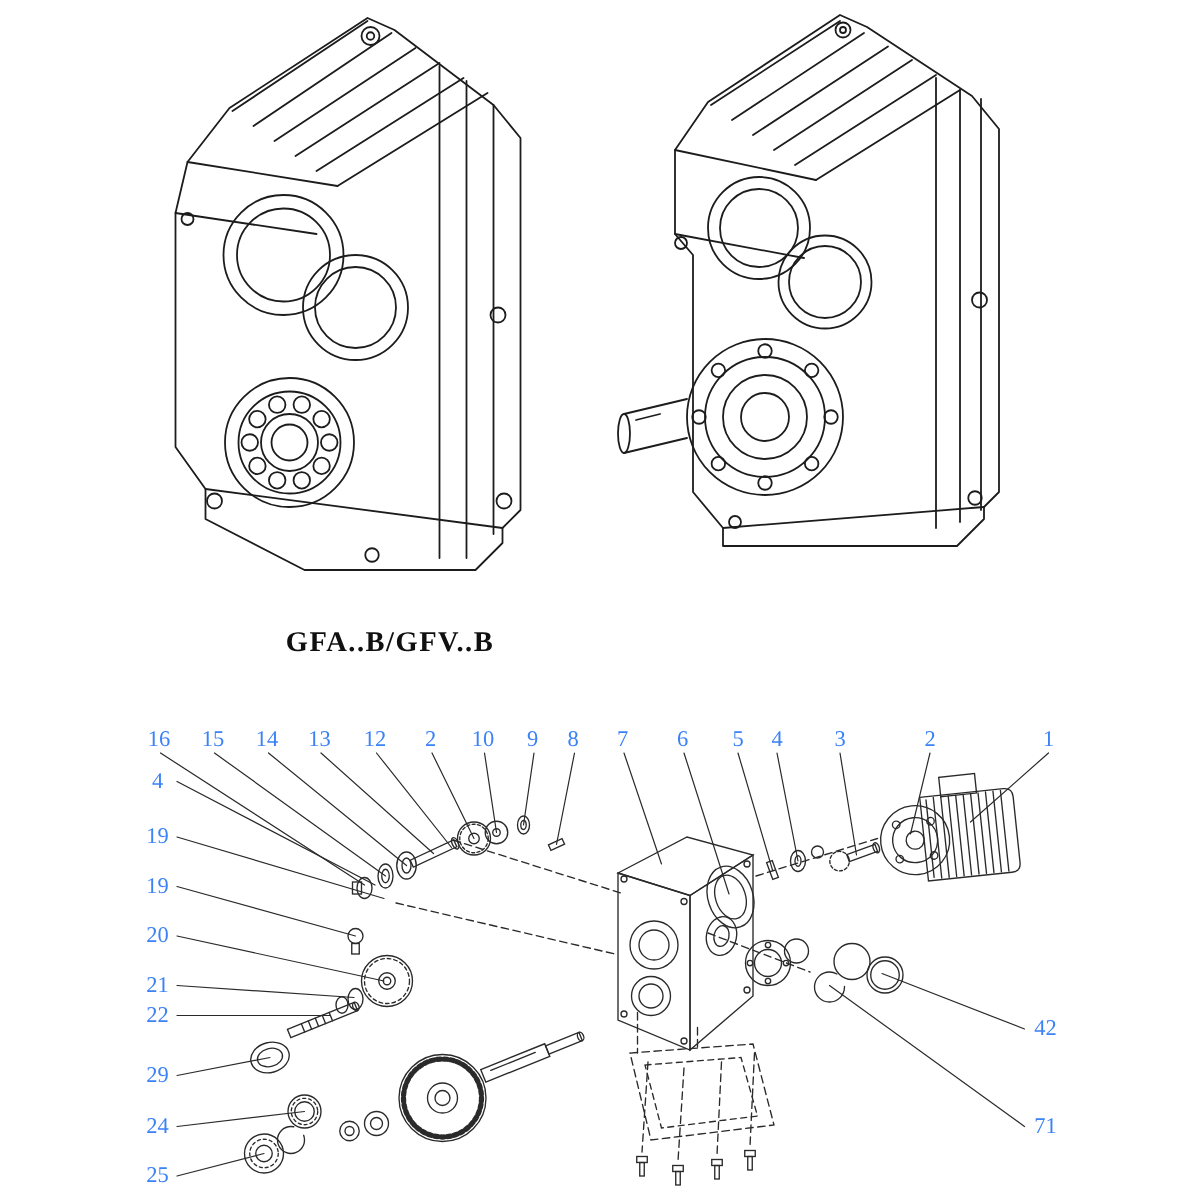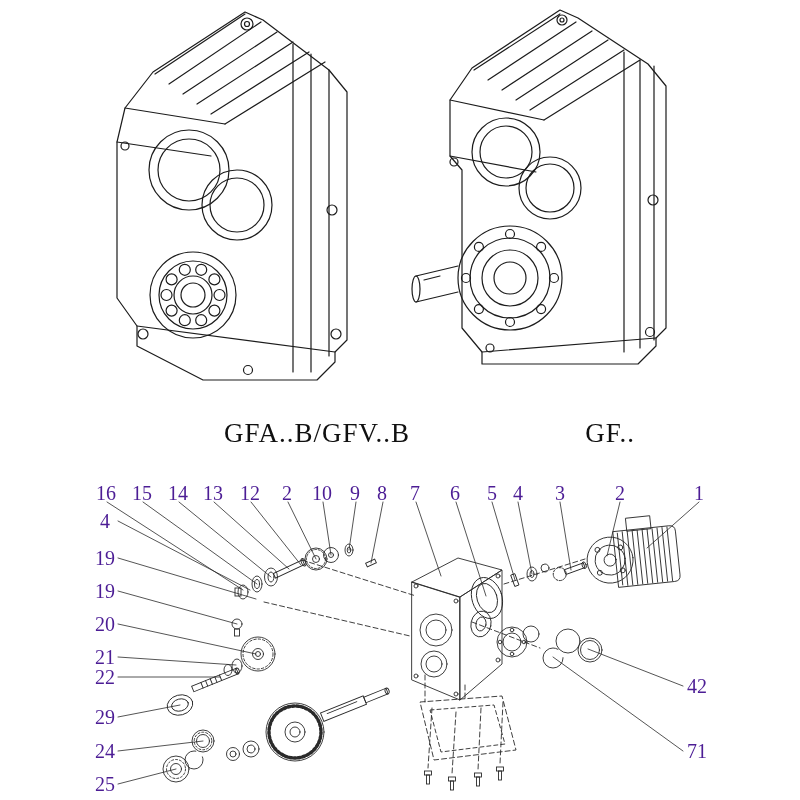--- a/index.html
+++ b/index.html
@@ -1,22 +1,22 @@
 <!DOCTYPE html>
 <html><head>
 <meta charset="utf-8">
 <style>
   *{box-sizing:border-box}
   body{margin:0;background:#ddd}
   .page{position:relative;width:800px;height:800px;background:#ffffff;overflow:hidden;
         font-family:"Liberation Serif",serif;color:#111}
   .drawing{position:absolute}
-  .model-label{position:absolute;font-weight:400;font-size:27px;letter-spacing:1px;
-               text-align:right;color:#101010}
-  .callout{position:absolute;width:26px;text-align:center;font-size:20px;line-height:18px;color:#4c1d95}
+  .model-label{position:absolute;font-weight:700;font-size:19px;letter-spacing:1px;
+               text-align:center;color:#101010}
+  .callout{position:absolute;width:26px;text-align:center;font-size:15px;line-height:18px;color:#3b82f6}
   svg{display:block}
 </style>
 </head>
 <body>
 
 <div class="page">
 
   <svg class="drawing" style="left:85px;top:0px" width="310" height="405" viewBox="0 0 310 405">
     <g stroke="#1c1c1c" fill="none" stroke-width="1.2" stroke-linejoin="round" stroke-linecap="round">
       <g>
@@ -111,21 +111,20 @@
       <g>
         <circle cx="243" cy="200" r="5"></circle>
           <circle cx="240" cy="332" r="4.5"></circle>
         <circle cx="80" cy="348" r="4"></circle>
           <circle cx="44" cy="162" r="4"></circle>
       </g>
     </g>
   </svg>
 
   <div class="model-label" style="left:110px;top:418px;width:300px">GFA..B/GFV..B</div>
-  <div class="model-label" style="left:455px;top:418px;width:180px">GF..</div>
 
   <svg class="drawing" style="left:0px;top:470px" width="800" height="330" viewBox="0 0 800 330">
     <g stroke="#2a2a2a" fill="none" stroke-width="0.9" stroke-linecap="round">
 
       <g stroke-width="0.8">
         <path d="M107,32 L243,120 M143,32 L257,114 M179,32 L271,107 M214,32 L289,99
                  M251,32 L301,95 M288,32 L316,89 M323,32 L331,85 M356,32 L349,80
                  M383,32 L371,93 M416,32 L441,106 M456,32 L486,126 M492,32 L515,110
                  M518,32 L532,104 M560,32 L571,100 M620,32 L607,86 M699,32 L647,78"></path>
         <path d="M118,51 L250,120 M118,88 L256,129 M118,121 L237,154 M118,154 L256,184

